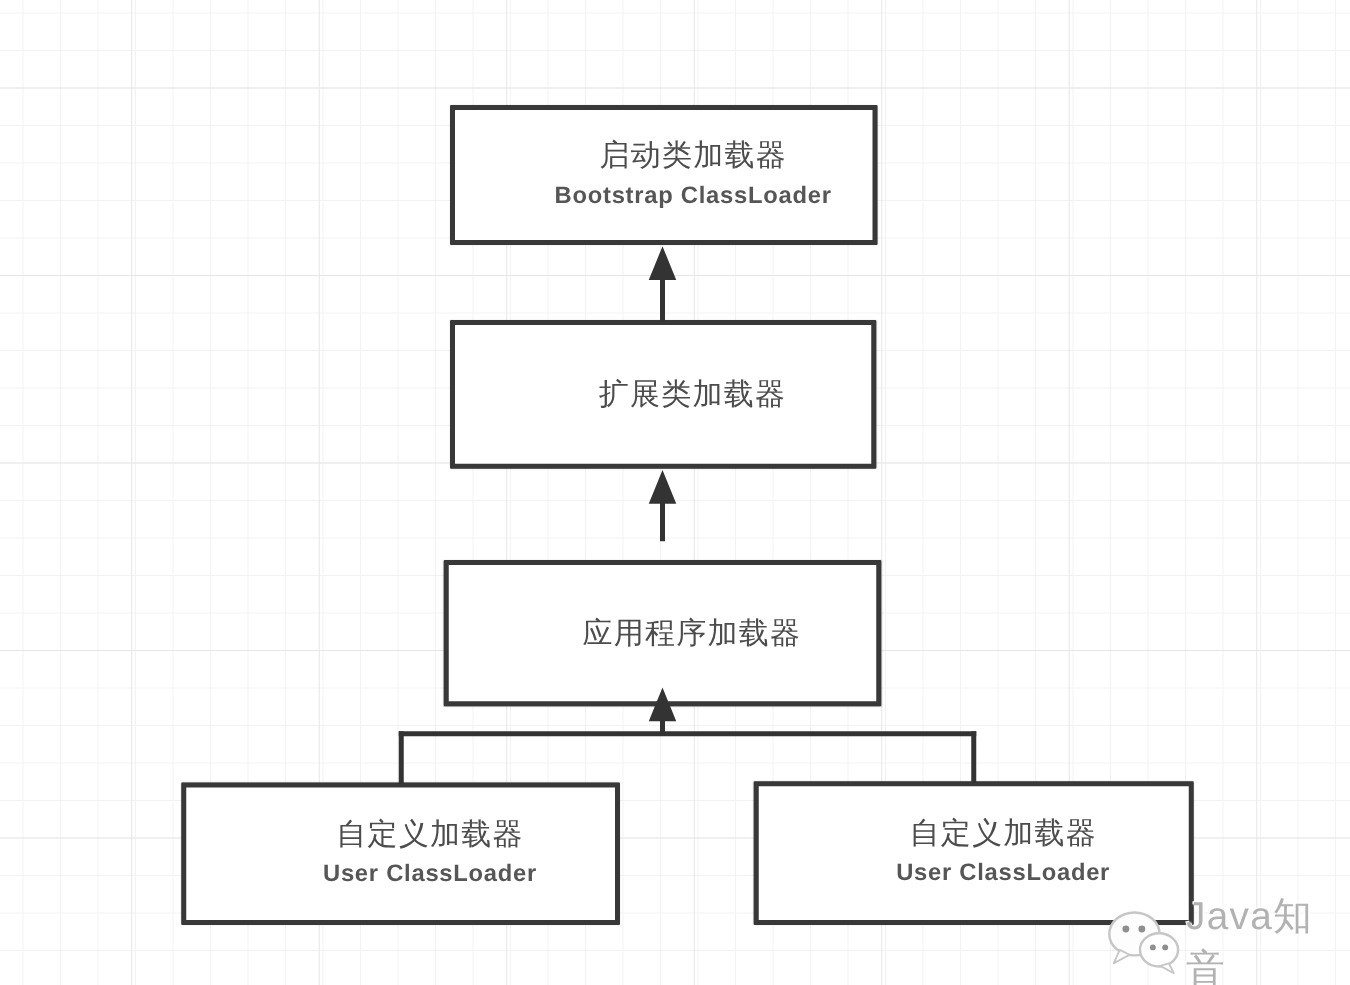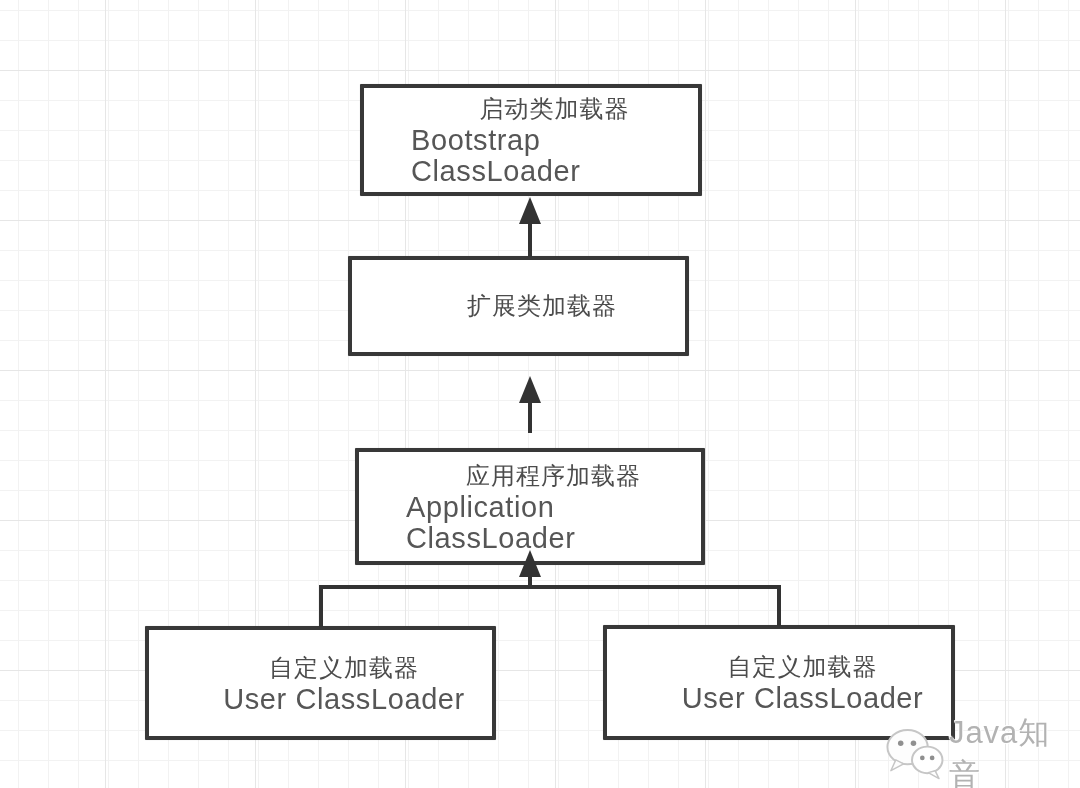--- a/index.html
+++ b/index.html
@@ -32,28 +32,29 @@
     box-shadow: 0 0 1px rgba(0,0,0,0.25);
     padding-left: 47px;
   }
   .node .line-zh {
     font-size: 24px;
     line-height: 32px;
     color: #4c4c4c;
     letter-spacing: 1px;
   }
   .node .line-en {
-    font-size: 29px;
+    font-size: 19px;
     line-height: 31px;
     color: #565656;
     letter-spacing: 0.6px;
+    font-weight: bold;
   }
 
   .node-bootstrap   { left: 360px; top: 84px;  width: 342px; height: 112px; }
-  .node-extension   { left: 348px; top: 256px; width: 341px; height: 100px; }
+  .node-extension   { left: 360px; top: 256px; width: 341px; height: 119px; }
   .node-application { left: 355px; top: 448px; width: 350px; height: 117px; }
   .node-user-left   { left: 145px; top: 626px; width: 351px; height: 114px; }
   .node-user-right  { left: 603px; top: 625px; width: 352px; height: 115px; }
 
   .arrow-up { position: absolute; width: 24px; }
   .arrow-up .head {
     position: absolute;
     left: 50%; top: 0;
     transform: translateX(-50%);
     width: 0; height: 0;
@@ -102,21 +103,20 @@
     <div class="line-zh">启动类加载器</div>
     <div class="line-en">Bootstrap ClassLoader</div>
   </div>
 
   <div class="node node-extension">
     <div class="line-zh">扩展类加载器</div>
   </div>
 
   <div class="node node-application">
     <div class="line-zh">应用程序加载器</div>
-    <div class="line-en">Application ClassLoader</div>
   </div>
 
   <div class="node node-user-left">
     <div class="line-zh">自定义加载器</div>
     <div class="line-en">User ClassLoader</div>
   </div>
 
   <div class="node node-user-right">
     <div class="line-zh">自定义加载器</div>
     <div class="line-en">User ClassLoader</div>

